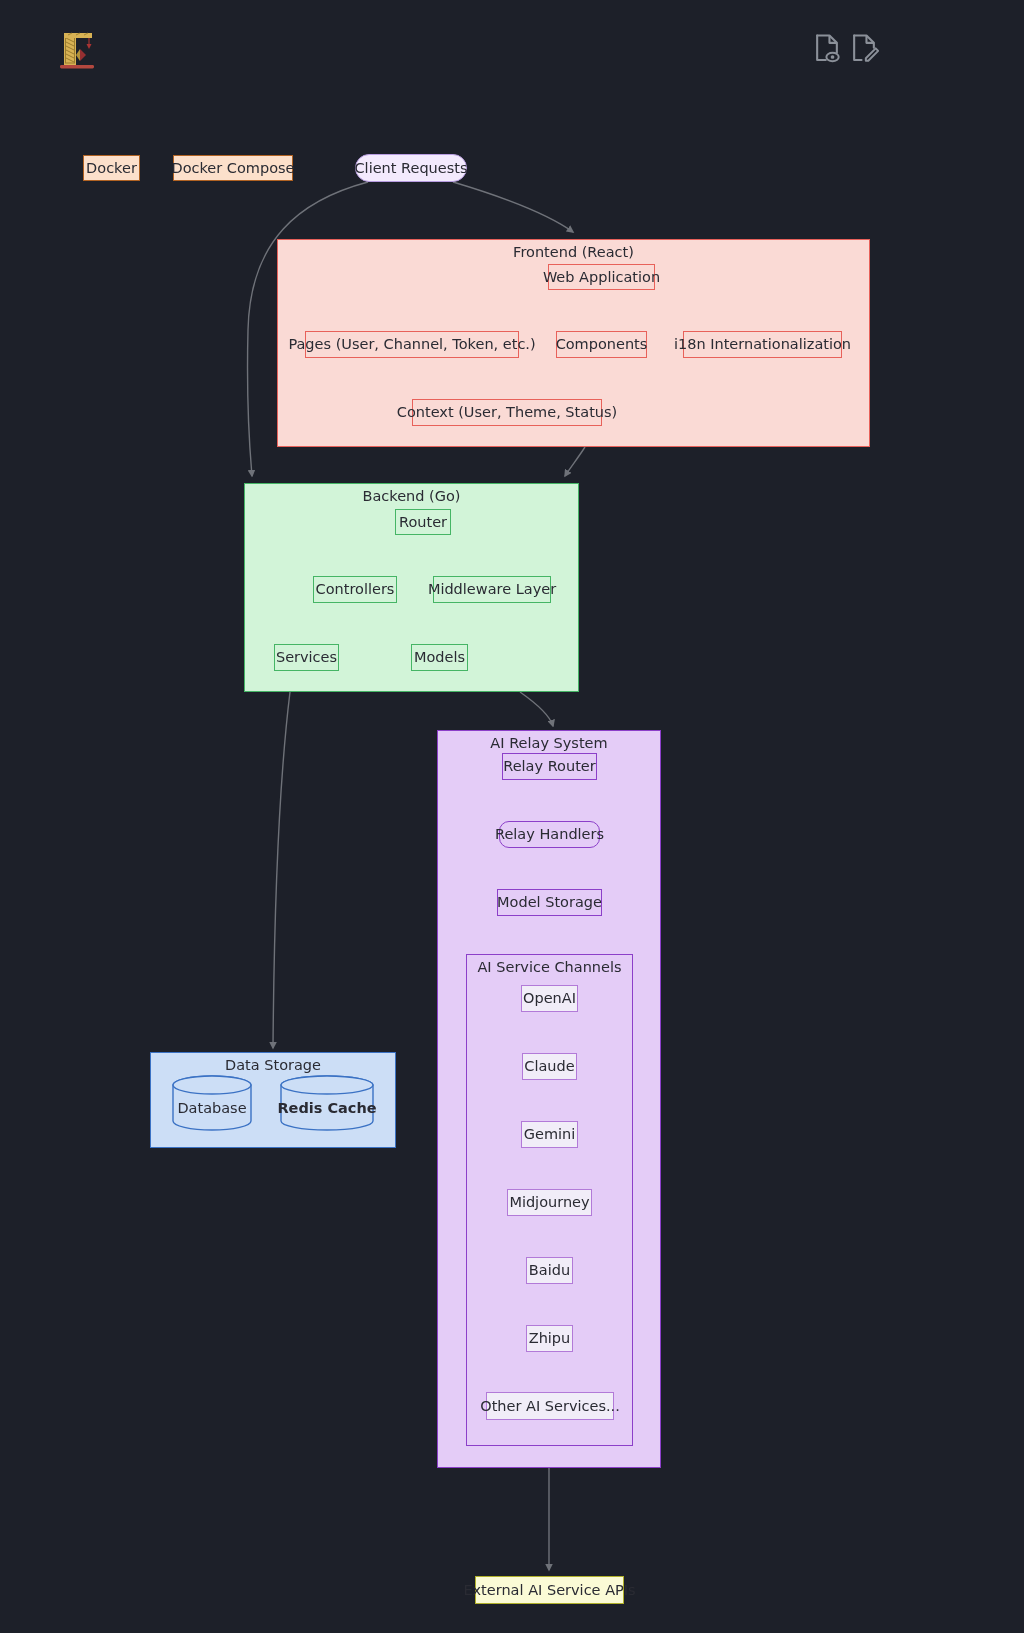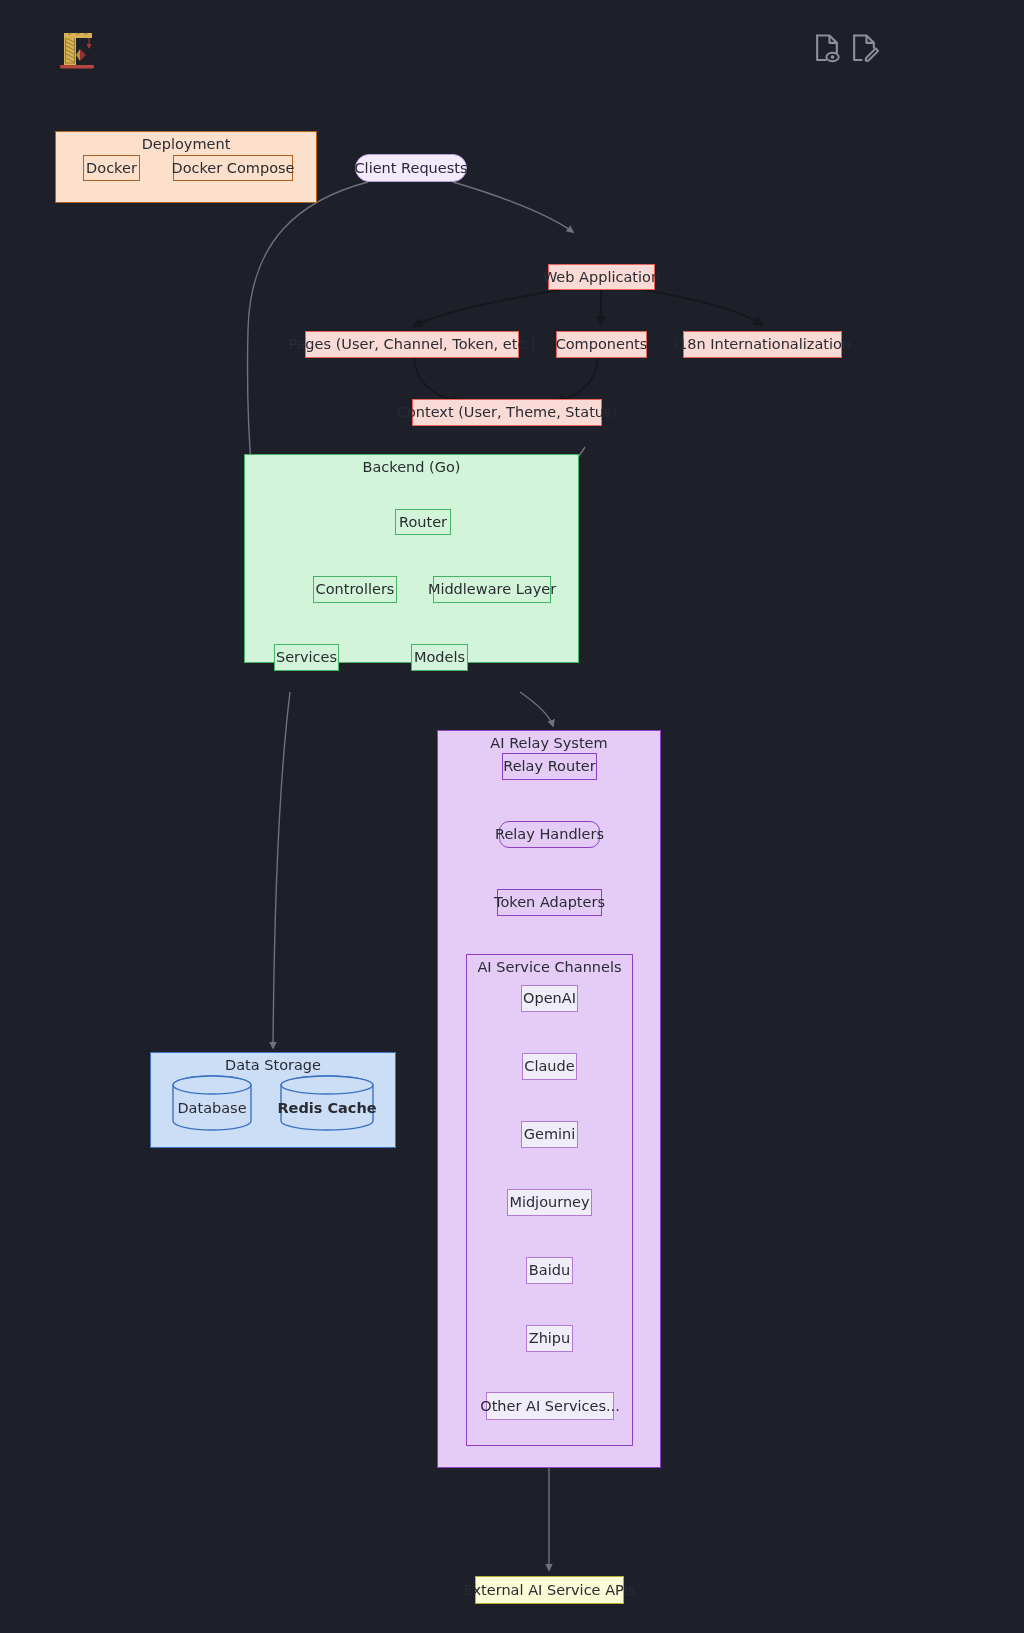--- a/index.html
+++ b/index.html
@@ -145,51 +145,51 @@
 
     <path d="M549 780 L549 818" fill="none" stroke="#16171d" stroke-width="1.9" marker-end="url(#ahd)"></path>
 
     <path d="M549 848 L549 886" fill="none" stroke="#16171d" stroke-width="1.9" marker-end="url(#ahd)"></path>
 
     <path d="M549 916 L549 950" fill="none" stroke="#16171d" stroke-width="1.9" marker-end="url(#ahd)"></path>
 
     <path d="M549 1468 L549 1570" fill="none" stroke="#6f7279" stroke-width="1.4" marker-end="url(#ah)"></path>
   </svg>
 
-  <div class="cluster cl-deploy" style="left:55px;top:131px;width:262px;height:72px;">
-    <div class="cluster-label" style="top:4px;">Deployment</div>
-  </div>
   <div class="node n-deploy" style="left:83px;top:155px;width:57px;height:26px;">
     <span>Docker</span>
   </div>
   <div class="node n-deploy" style="left:173px;top:155px;width:120px;height:26px;">
     <span>Docker Compose</span>
   </div>
 
   <div class="node n-client" style="left:355px;top:154px;width:112px;height:28px;">
     <span>Client Requests</span>
   </div>
 
+  <div class="cluster cl-frontend" style="left:277px;top:239px;width:593px;height:208px;">
+    <div class="cluster-label" style="top:4px;">Frontend (React)</div>
+  </div>
   <div class="node n-frontend" style="left:548px;top:264px;width:107px;height:26px;">
     <span>Web Application</span>
   </div>
   <div class="node n-frontend" style="left:305px;top:331px;width:214px;height:27px;">
     <span>Pages (User, Channel, Token, etc.)</span>
   </div>
   <div class="node n-frontend" style="left:556px;top:331px;width:91px;height:27px;">
     <span>Components</span>
   </div>
   <div class="node n-frontend" style="left:683px;top:331px;width:159px;height:27px;">
     <span>i18n Internationalization</span>
   </div>
   <div class="node n-frontend" style="left:412px;top:399px;width:190px;height:27px;">
     <span>Context (User, Theme, Status)</span>
   </div>
 
-  <div class="cluster cl-backend" style="left:244px;top:454px;width:335px;height:209px;">
+  <div class="cluster cl-backend" style="left:244px;top:483px;width:335px;height:209px;">
     <div class="cluster-label" style="top:4px;">Backend (Go)</div>
   </div>
   <div class="node n-backend" style="left:395px;top:509px;width:56px;height:26px;">
     <span>Router</span>
   </div>
   <div class="node n-backend" style="left:313px;top:576px;width:84px;height:27px;">
     <span>Controllers</span>
   </div>
   <div class="node n-backend" style="left:433px;top:576px;width:118px;height:27px;">
     <span>Middleware Layer</span>
@@ -204,21 +204,21 @@
   <div class="cluster cl-relay" style="left:437px;top:730px;width:224px;height:738px;">
     <div class="cluster-label" style="top:4px;">AI Relay System</div>
   </div>
   <div class="node n-relay" style="left:502px;top:753px;width:95px;height:27px;">
     <span>Relay Router</span>
   </div>
   <div class="node n-relay" style="left:499px;top:821px;width:101px;height:27px;border-radius:10px;">
     <span>Relay Handlers</span>
   </div>
   <div class="node n-relay" style="left:497px;top:889px;width:105px;height:27px;">
-    <span>Token Adapters</span>
+    <span>Model Storage</span>
   </div>
 
   <div class="cluster cl-channels" style="left:466px;top:954px;width:167px;height:492px;">
     <div class="cluster-label" style="top:4px;">AI Service Channels</div>
   </div>
   <div class="node n-channel" style="left:521px;top:985px;width:57px;height:27px;">
     <span>OpenAI</span>
   </div>
   <div class="node n-channel" style="left:522px;top:1053px;width:55px;height:27px;">
     <span>Claude</span>

